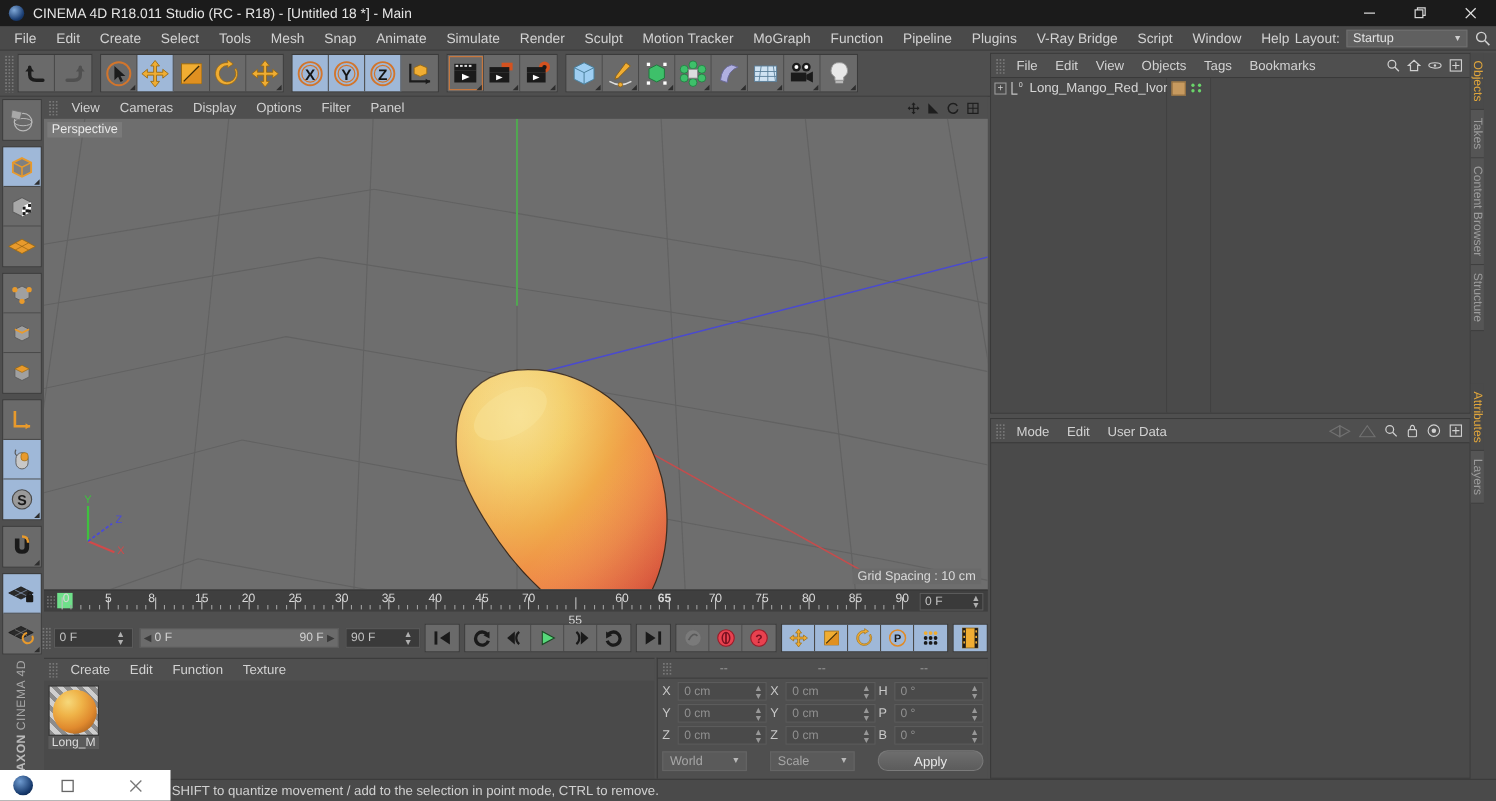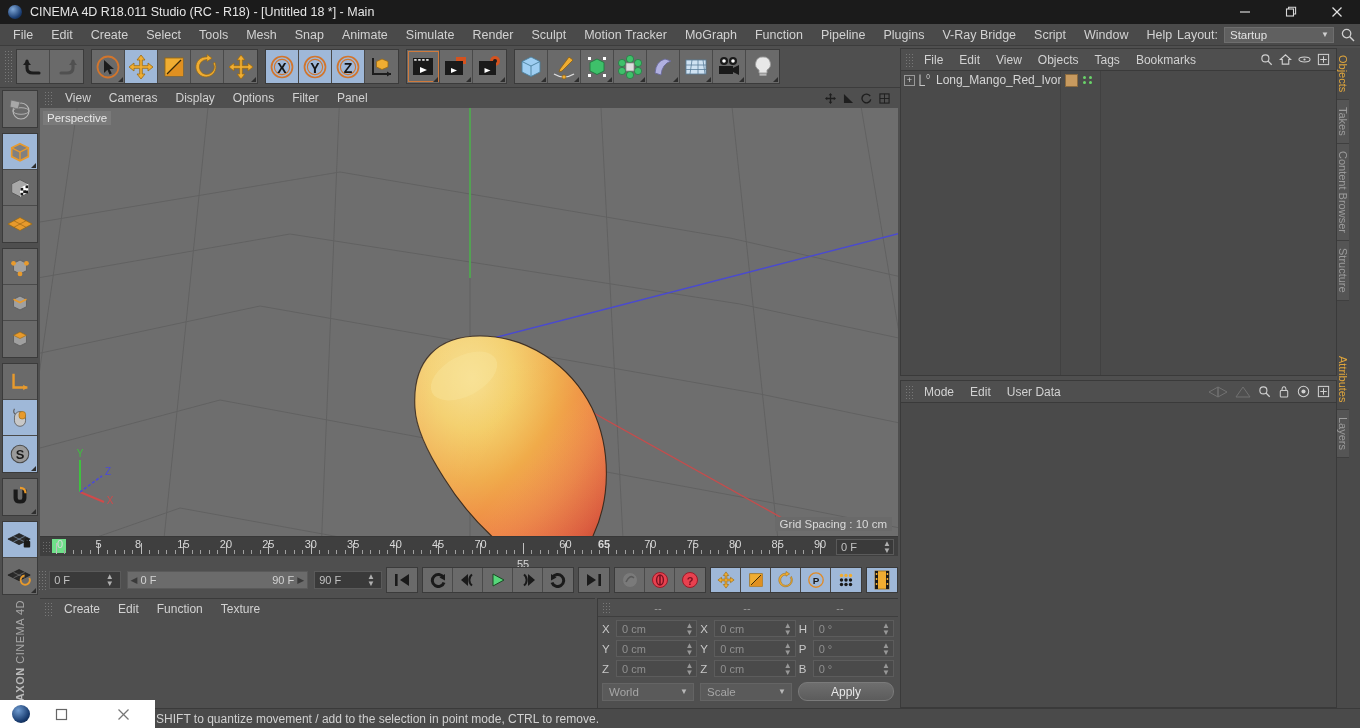--- a/index.html
+++ b/index.html
@@ -146,21 +146,21 @@
     background: #4f4f4f; border-top: 1px solid #3a3a3a; border-left: 1px solid #3a3a3a; }
   .cm-header { height: 18px; display: flex; align-items: center; padding-left: 4px;
     border-bottom: 1px solid #3e3e3e; }
   .cm-head-cell { font-size: 11px; color: #9c9c9c; text-align: center; }
   .cm-rows { padding: 3px 4px 0 4px; }
   .cm-row { display: flex; align-items: center; margin-bottom: 3px; gap: 3px; }
   .cm-lab { width: 11px; font-size: 11.5px; color: #c8c8c8; text-align: left; }
   .cm-input { flex: 1; height: 17px; background: #4a4a4a; border: 1px solid #5c5c5c;
     color: #909090; font-size: 11px; display: flex; align-items: center; padding-left: 5px; position: relative; }
   .cm-input .sp { position: absolute; right: 3px; color: #989898; font-size: 8px; line-height: 7px; text-align: center; }
-  .cm-foot { display: flex; gap: 6px; padding: 2px 4px 0 4px; align-items: center; }
+  .cm-foot { display: flex; gap: 21px; padding: 2px 4px 0 4px; align-items: center; }
   .cm-drop { flex: 1; height: 18px; background: #5a5a5a; border: 1px solid #646464;
     color: #a6a6a6; font-size: 11.5px; display: flex; align-items: center; padding-left: 6px;
     justify-content: space-between; }
   .cm-drop .cv { font-size: 8px; margin-right: 5px; color: #b8b8b8; }
   .cm-apply { width: 96px; height: 19px; background: linear-gradient(#6e6e6e, #5c5c5c);
     border: 1px solid #7a7a7a; border-radius: 9px; color: #e8e8e8; font-size: 12px;
     display: flex; align-items: center; justify-content: center; }
 
   
   .objmgr { position: absolute; left: 900px; top: 48px; width: 437px; height: 328px; background: #4a4a4a;
@@ -984,20 +984,28 @@
   </div>
 
   <div class="matmgr">
     <div class="mm-header">
       <div class="grip" style="height:14px;margin-right:2px"></div>
       <div class="menu-item">Create</div>
       <div class="menu-item">Edit</div>
       <div class="menu-item">Function</div>
       <div class="menu-item">Texture</div>
     </div>
+    <div class="mm-body">
+      <div class="mat-chip">
+        <div class="mat-thumb">
+          <div class="mat-ball"></div>
+        </div>
+        <div class="mat-name">Long_M</div>
+      </div>
+    </div>
   </div>
 
   <div class="coordmgr">
     <div class="cm-header">
       <div class="grip" style="height:12px;margin-right:6px"></div>
       <div class="cm-head-cell" style="width:82px">--</div>
       <div class="cm-head-cell" style="width:96px">--</div>
       <div class="cm-head-cell" style="width:90px">--</div>
     </div>
     <div class="cm-rows">

